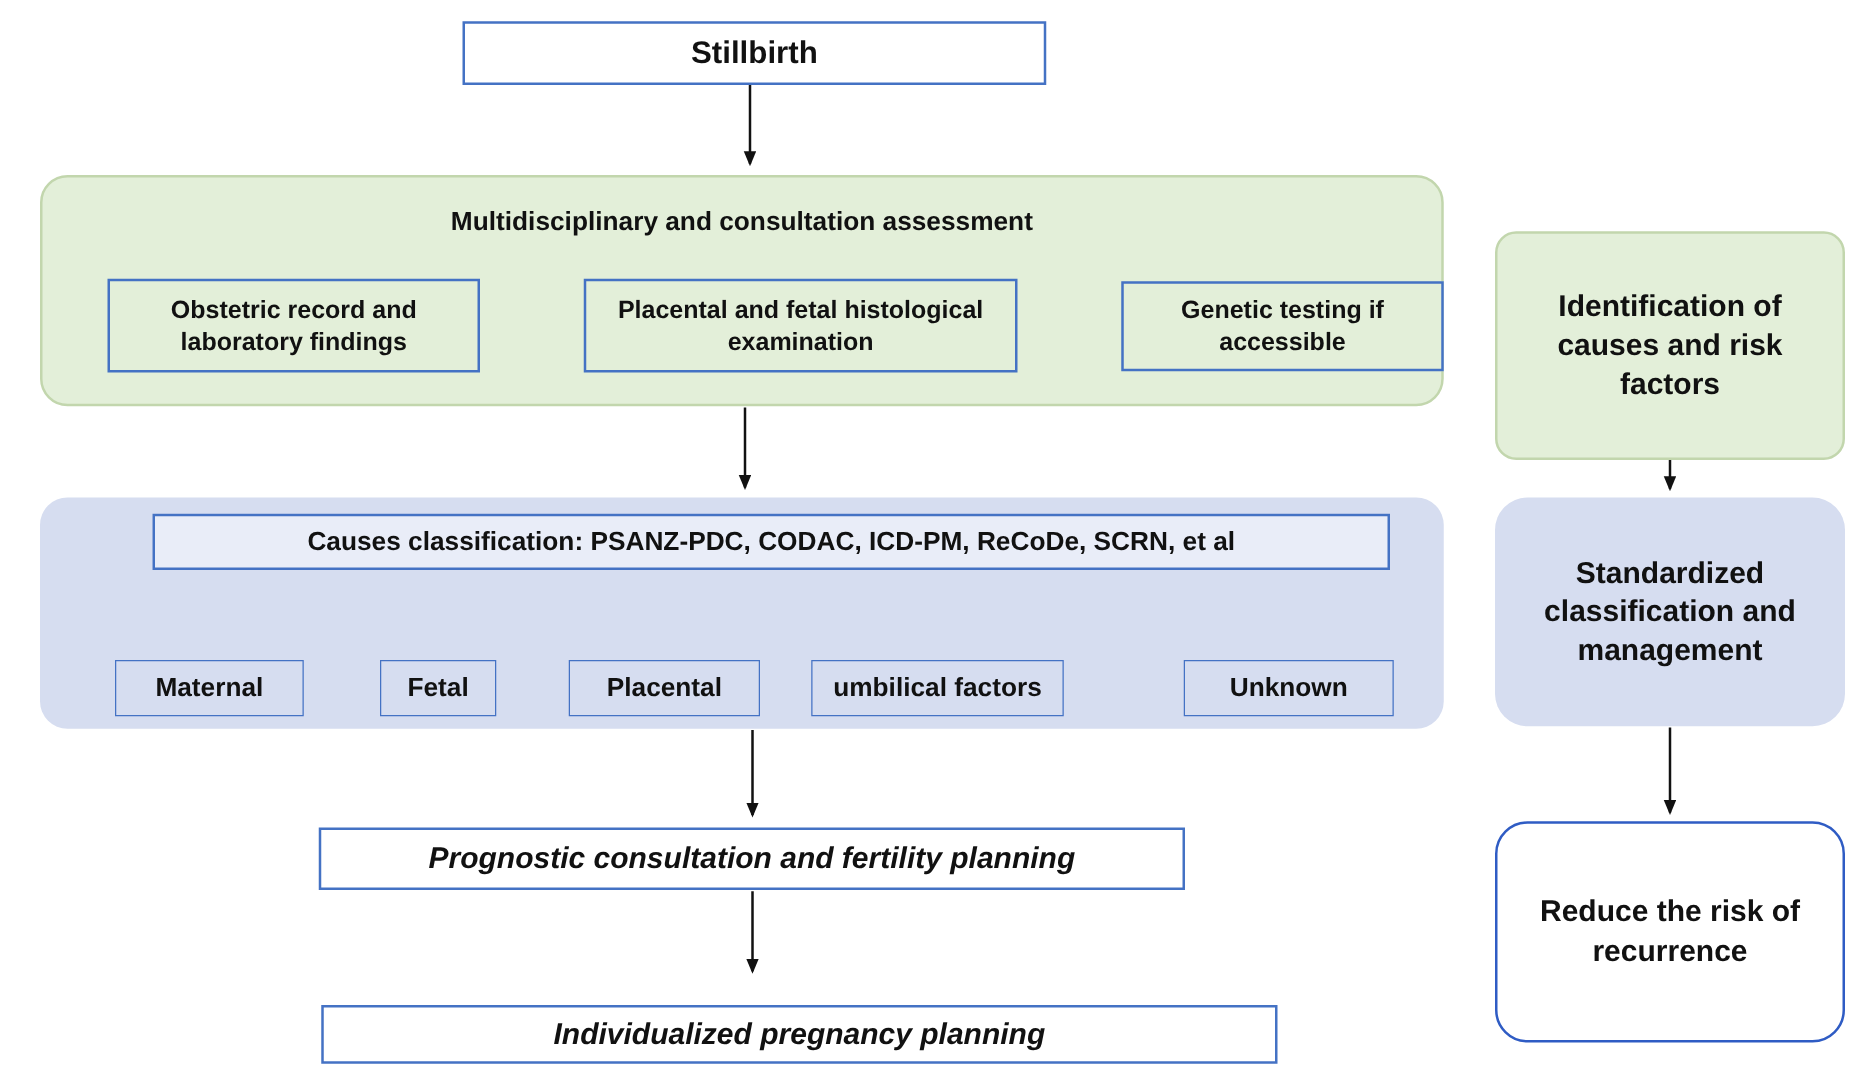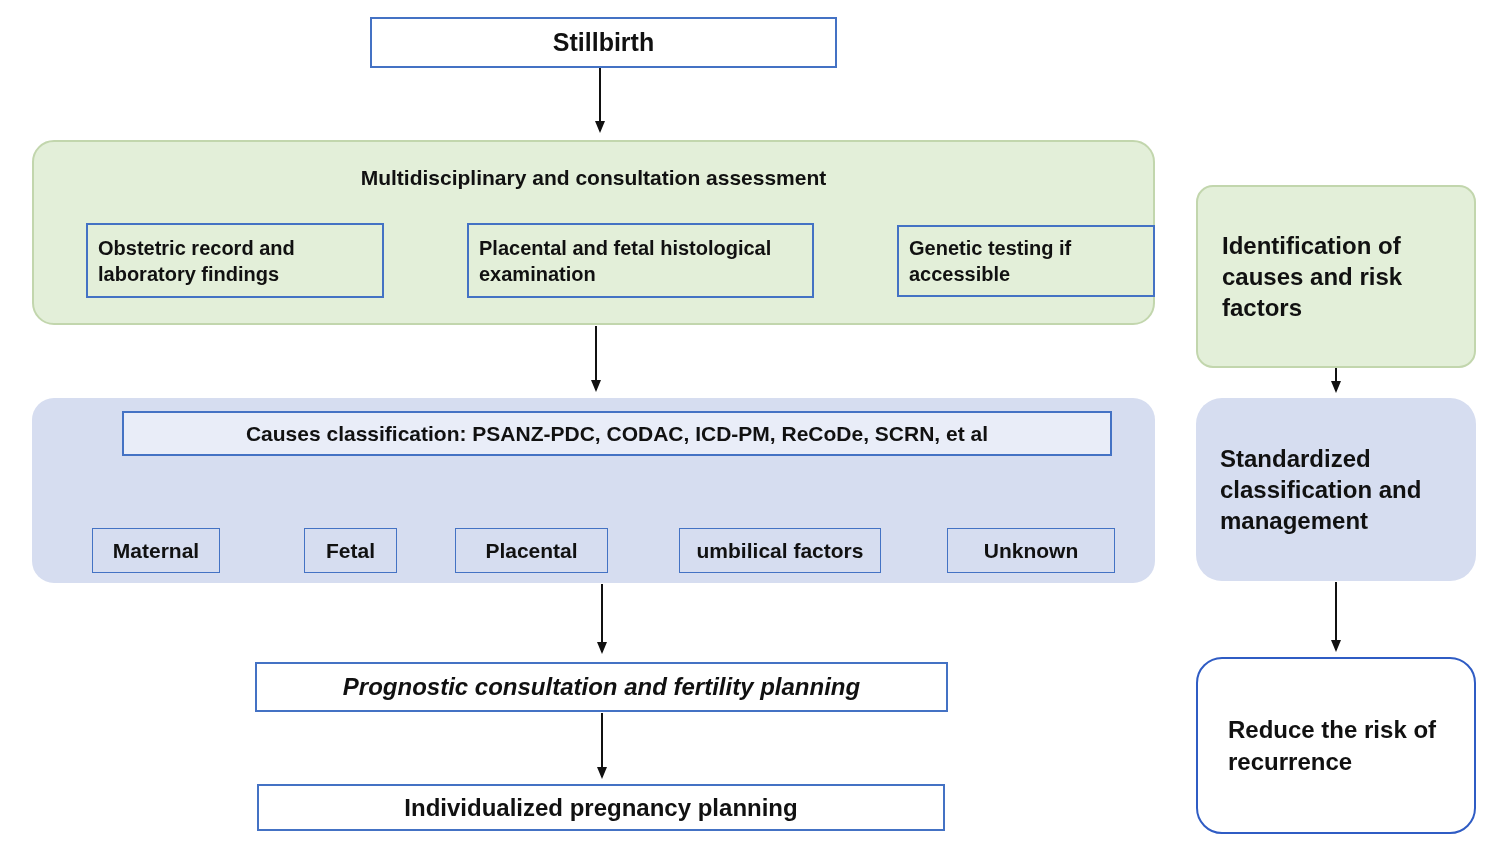--- a/index.html
+++ b/index.html
@@ -17,21 +17,21 @@
   html,body{margin:0;padding:0;}
   body{
     width:1500px;height:853px;background:var(--background);
     font-family:"Liberation Sans","DejaVu Sans",sans-serif;
     color:var(--text);
   }
   .canvas{position:relative;width:1500px;height:853px;overflow:hidden;background:var(--background);}
   .lines{position:absolute;left:0;top:0;width:1500px;height:853px;}
   .box{
     position:absolute;display:flex;align-items:center;justify-content:center;
-    text-align:left;font-weight:bold;box-sizing:border-box;line-height:1.3;
+    text-align:center;font-weight:bold;box-sizing:border-box;line-height:1.3;
   }
   .b-white{background:#ffffff;border:2px solid var(--box-border-blue);}
   .b-green-container{background:var(--green-fill);border:2px solid var(--green-border);border-radius:22px;}
   .b-green-inner{background:var(--green-fill);border:2px solid var(--box-border-blue);}
   .b-lav-container{background:var(--lavender-fill);border-radius:22px;}
   .b-class{background:var(--classification-fill);border:2px solid var(--box-border-blue);}
   .b-lav-inner{background:var(--lavender-fill);border:1.5px solid var(--box-border-blue);}
   .b-green-round{background:var(--green-fill);border:2px solid var(--green-border);border-radius:17px;margin-top:43px;}
   .b-lav-round{background:var(--lavender-fill);border:none;border-radius:26px;}
   .b-white-round{background:#ffffff;border:2.5px solid var(--rounded-border-blue);border-radius:26px;}
@@ -92,26 +92,26 @@
   <div class="box b-green-container" style="left:32px;top:140px;width:1123px;height:185px;"></div>
   <div class="section-title">Multidisciplinary and consultation assessment</div>
 
   <div class="box b-green-inner fs20 pad" style="left:62px;top:223px;width:298px;height:75px;">Obstetric record and laboratory findings</div>
   <div class="box b-green-inner fs20 pad" style="left:443px;top:223px;width:347px;height:75px;">Placental and fetal histological examination</div>
   <div class="box b-green-inner fs20 pad" style="left:873px;top:225px;width:258px;height:72px;">Genetic testing if accessible</div>
 
   <div class="box b-lav-container" style="left:32px;top:398px;width:1123px;height:185px;"></div>
   <div class="box b-class fs21 pad" style="left:98px;top:411px;width:990px;height:45px;">Causes classification: PSANZ-PDC, CODAC, ICD-PM, ReCoDe, SCRN, et al</div>
 
-  <div class="box b-lav-inner fs21" style="left:92px;top:528px;width:128px;height:45px;">Maternal</div>
+  <div class="box b-lav-inner fs21" style="left:92px;top:528px;width:151px;height:45px;">Maternal</div>
   <div class="box b-lav-inner fs21" style="left:304px;top:528px;width:93px;height:45px;">Fetal</div>
   <div class="box b-lav-inner fs21" style="left:455px;top:528px;width:153px;height:45px;">Placental</div>
-  <div class="box b-lav-inner fs21" style="left:649px;top:528px;width:202px;height:45px;margin-left:30px;">umbilical factors</div>
+  <div class="box b-lav-inner fs21" style="left:649px;top:528px;width:202px;height:45px;">umbilical factors</div>
   <div class="box b-lav-inner fs21" style="left:947px;top:528px;width:168px;height:45px;">Unknown</div>
 
   <div class="box b-white fs24" style="left:255px;top:662px;width:693px;height:50px;font-style:italic;">Prognostic consultation and fertility planning</div>
-  <div class="box b-white fs24" style="left:257px;top:784px;width:688px;height:47px;">Individualized pregnancy planning</div>
+  <div class="box b-white fs24" style="left:257px;top:804px;width:765px;height:47px;font-style:italic;">Individualized pregnancy planning</div>
 
   <div class="box b-green-round fs24" style="left:1196px;top:142px;width:280px;height:183px;padding:10px 24px;">Identification of causes and risk factors</div>
   <div class="box b-lav-round fs24" style="left:1196px;top:398px;width:280px;height:183px;padding:10px 24px;">Standardized classification and management</div>
   <div class="box b-white-round fs24" style="left:1196px;top:657px;width:280px;height:177px;padding:10px 30px;">Reduce the risk of recurrence</div>
 
 </div>
 
 </body></html>

